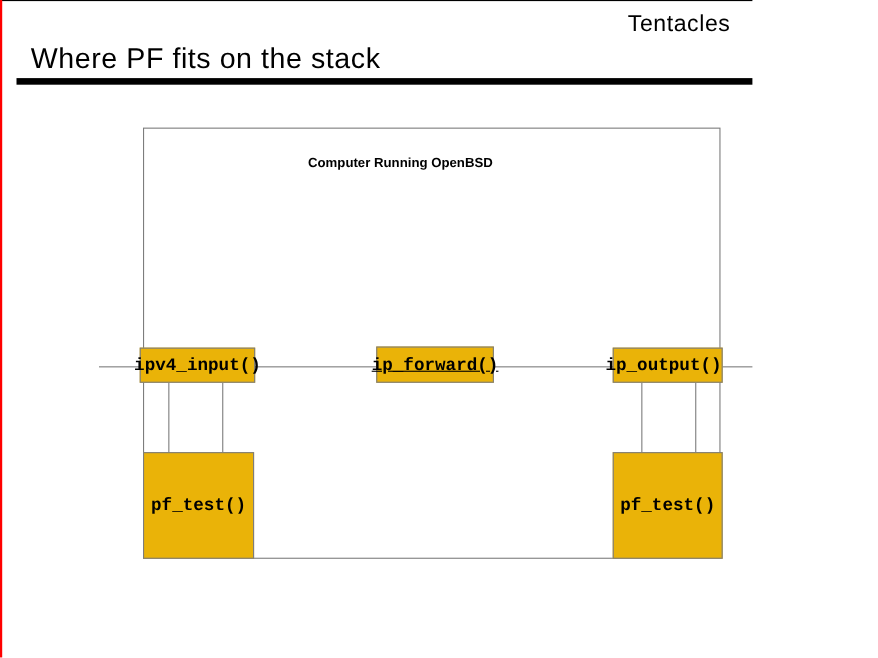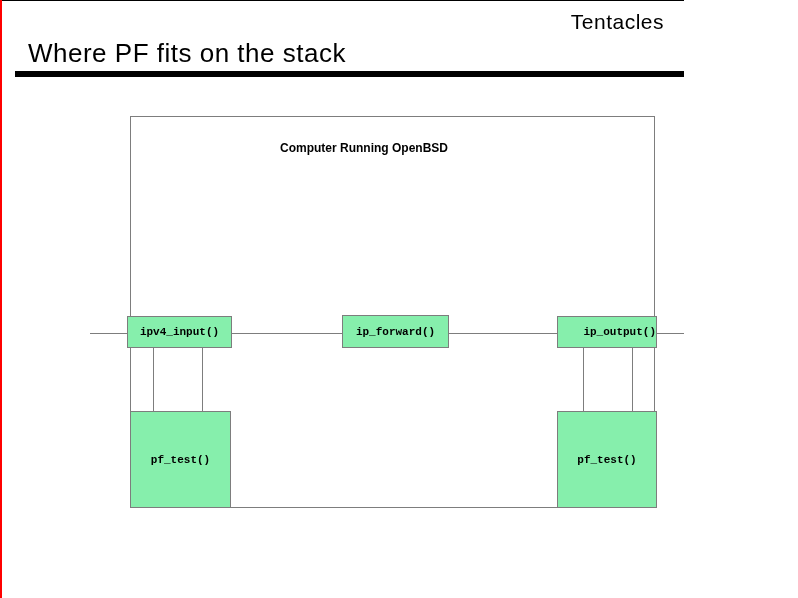--- a/index.html
+++ b/index.html
@@ -42,27 +42,27 @@
   }
   .obsd-label {
     position: absolute; left: 280px; top: 141px;
     font-size: 12px; font-weight: bold; white-space: nowrap;
   }
   .wire {
     left: 90px; top: 333px; width: 612px; height: 1px;
   }
   .node {
     position: absolute; box-sizing: border-box;
-    border: 1px solid #7d7d7d; background: #86efac;
+    border: 1px solid #7d7d7d; background: #eab308;
     display: flex; align-items: center; justify-content: center;
     font-family: "Liberation Mono", "DejaVu Sans Mono", monospace;
-    font-size: 11px; font-weight: bold; white-space: nowrap;
+    font-size: 16px; font-weight: bold; white-space: nowrap;
   }
   .node-ipv4-input { left: 127px; top: 316px; width: 105px; height: 32px; }
-  .node-ip-forward { left: 342px; top: 315px; width: 107px; height: 33px; }
+  .node-ip-forward { left: 342px; top: 315px; width: 107px; height: 33px; text-decoration: underline; }
   .node-ip-output  { left: 557px; top: 316px; width: 100px; height: 32px; justify-content: flex-end; }
   .pf-left  { left: 130px; top: 411px; width: 101px; height: 97px; }
   .pf-right { left: 557px; top: 411px; width: 100px; height: 97px; }
   .connector { top: 348px; width: 1px; height: 63px; }
   .conn-l1 { left: 153px; }
   .conn-l2 { left: 202px; }
   .conn-r1 { left: 583px; }
   .conn-r2 { left: 632px; }
 </style>
 </head>

